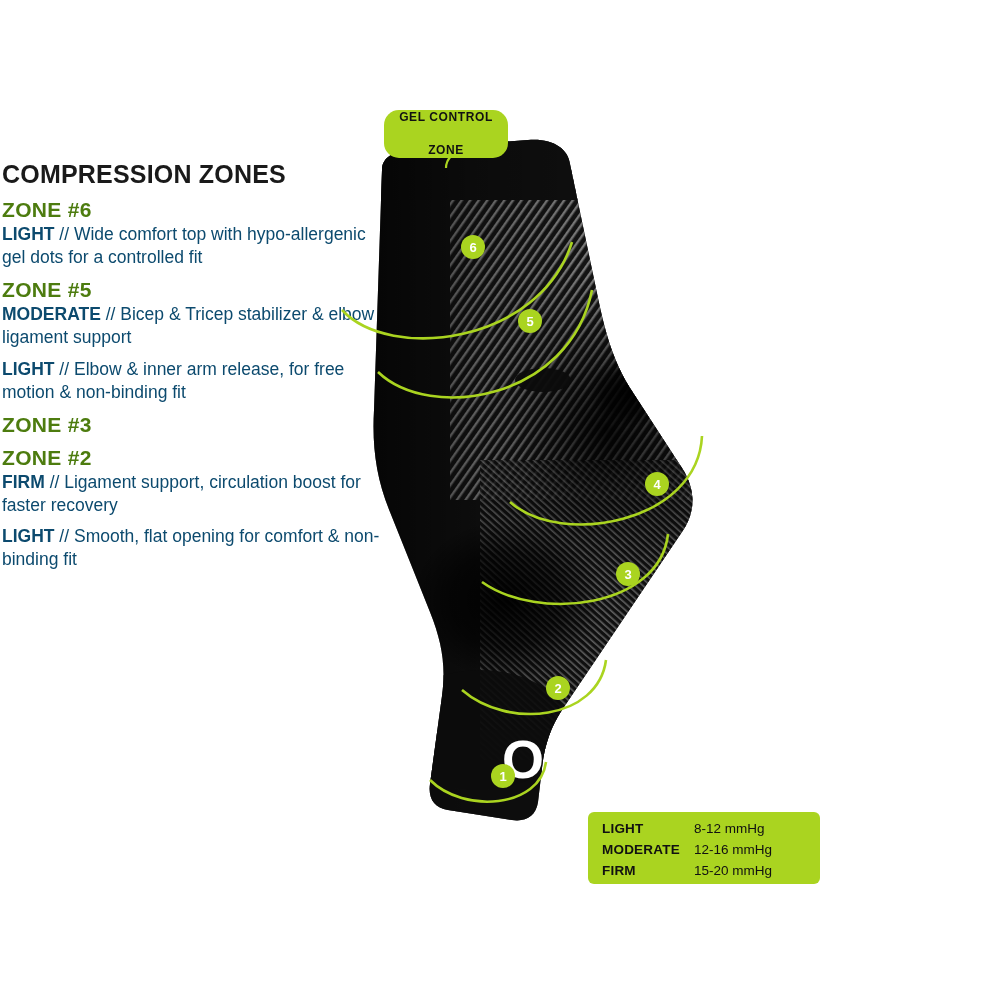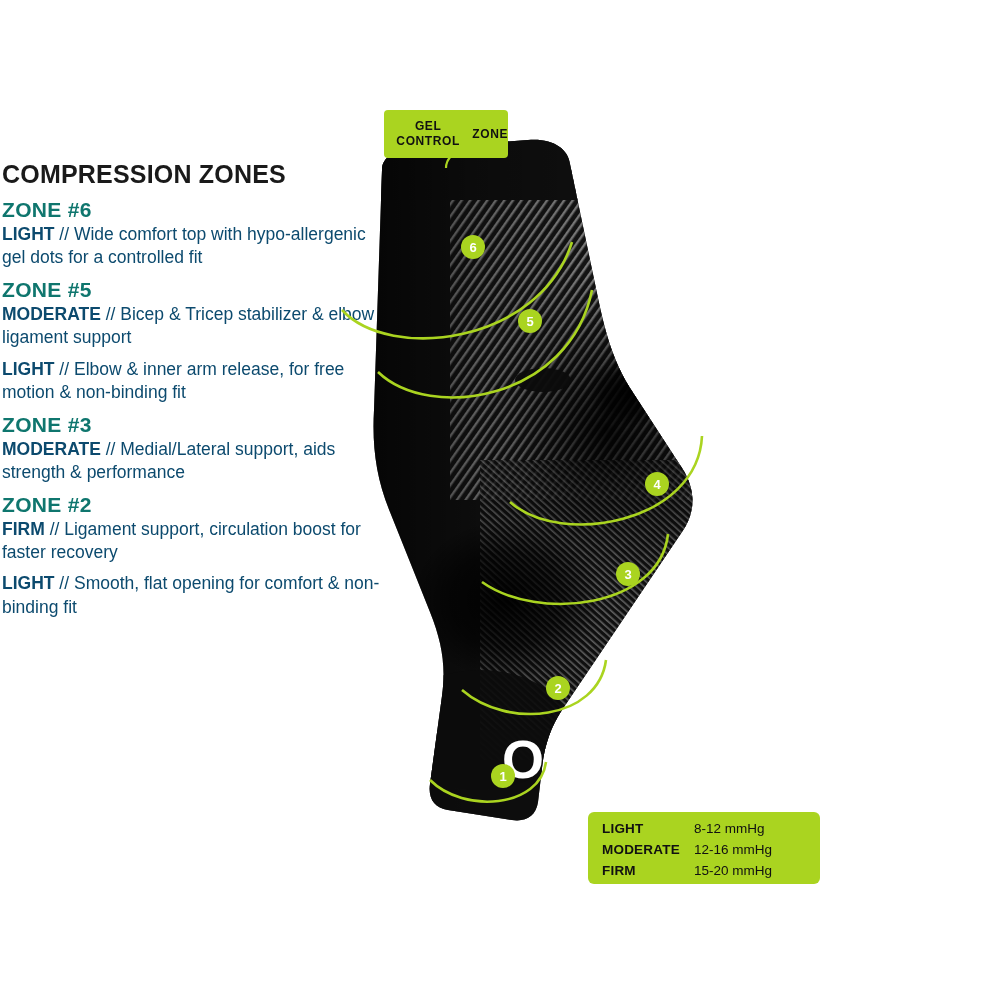--- a/index.html
+++ b/index.html
@@ -36,21 +36,21 @@
     letter-spacing: 0.2px;
     margin: 0 0 4px 0;
     line-height: 1.15;
   }
   .zone-block {
     margin-top: 8px;
   }
   .zone-head {
     font-size: 21px;
     font-weight: bold;
-    color: #0f766e;
+    color: #4d7c0f;
     letter-spacing: 0.3px;
     line-height: 1.2;
     margin-bottom: 1px;
   }
   .zone-desc {
     font-size: 17.5px;
     color: #0c4a6e;
     line-height: 1.32;
     max-width: 390px;
   }
@@ -68,25 +68,25 @@
   }
 
   
   .gel-callout {
     position: absolute;
     left: 384px;
     top: 110px;
     width: 124px;
     height: 48px;
     background: #aad420;
-    border-radius: 4px;
+    border-radius: 15px;
     display: flex;
-    flex-direction: row;
+    flex-direction: column;
     align-items: center;
-    justify-content: flex-end;
+    justify-content: space-between;
     color: #111;
     font-size: 12px;
     font-weight: bold;
     letter-spacing: 0.6px;
     line-height: 1.25;
     text-align: center;
   }
 
   
   .zone-num {
@@ -149,21 +149,20 @@
       <div class="zone-head">ZONE #5</div>
       <div class="zone-desc"><span class="lvl">MODERATE</span><span> // </span><span>Bicep &amp; Tricep stabilizer &amp; elbow ligament support</span></div>
     </div>
 
     <div class="zone-block">
       <div class="zone-desc"><span class="lvl">LIGHT</span><span> // </span><span>Elbow &amp; inner arm release, for free motion &amp; non-binding fit</span></div>
     </div>
 
     <div class="zone-block">
       <div class="zone-head">ZONE #3</div>
-      <div class="zone-desc"><span class="lvl">MODERATE</span><span> // </span><span>Medial/Lateral support, aids strength &amp; performance</span></div>
     </div>
 
     <div class="zone-block">
       <div class="zone-head">ZONE #2</div>
       <div class="zone-desc"><span class="lvl">FIRM</span><span> // </span><span>Ligament support, circulation boost for faster recovery</span></div>
     </div>
 
     <div class="zone-block">
       <div class="zone-desc"><span class="lvl">LIGHT</span><span> // </span><span>Smooth, flat opening for comfort &amp; non-binding fit</span></div>
     </div>

